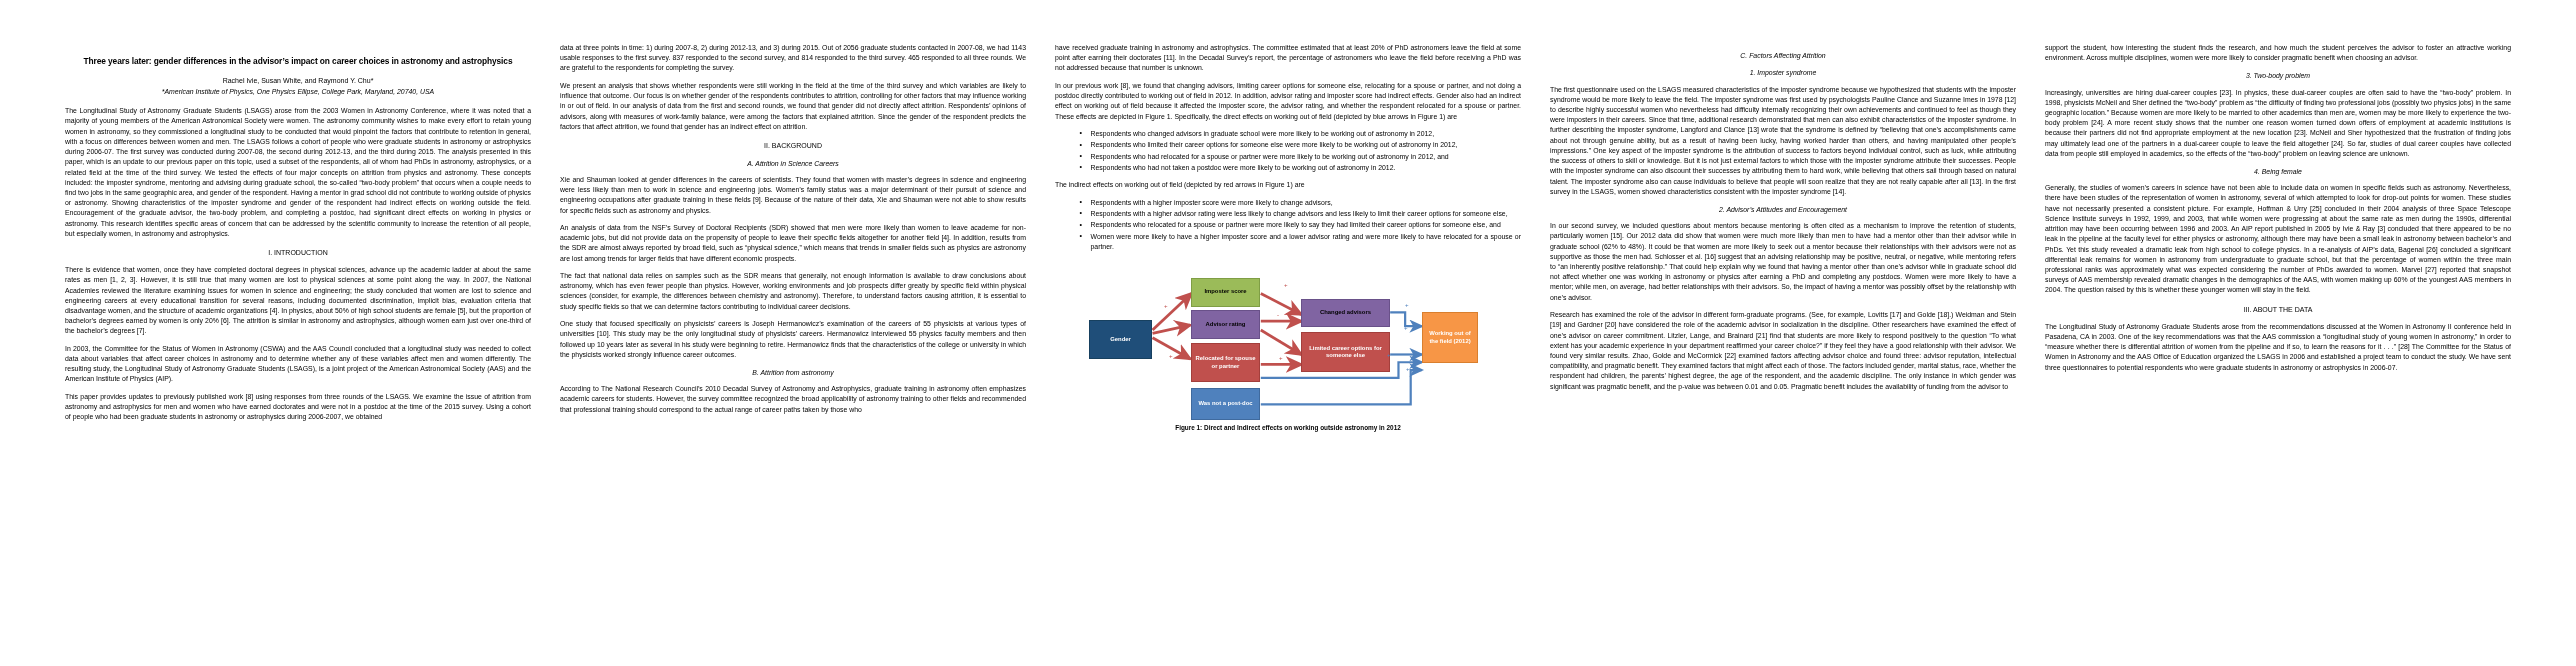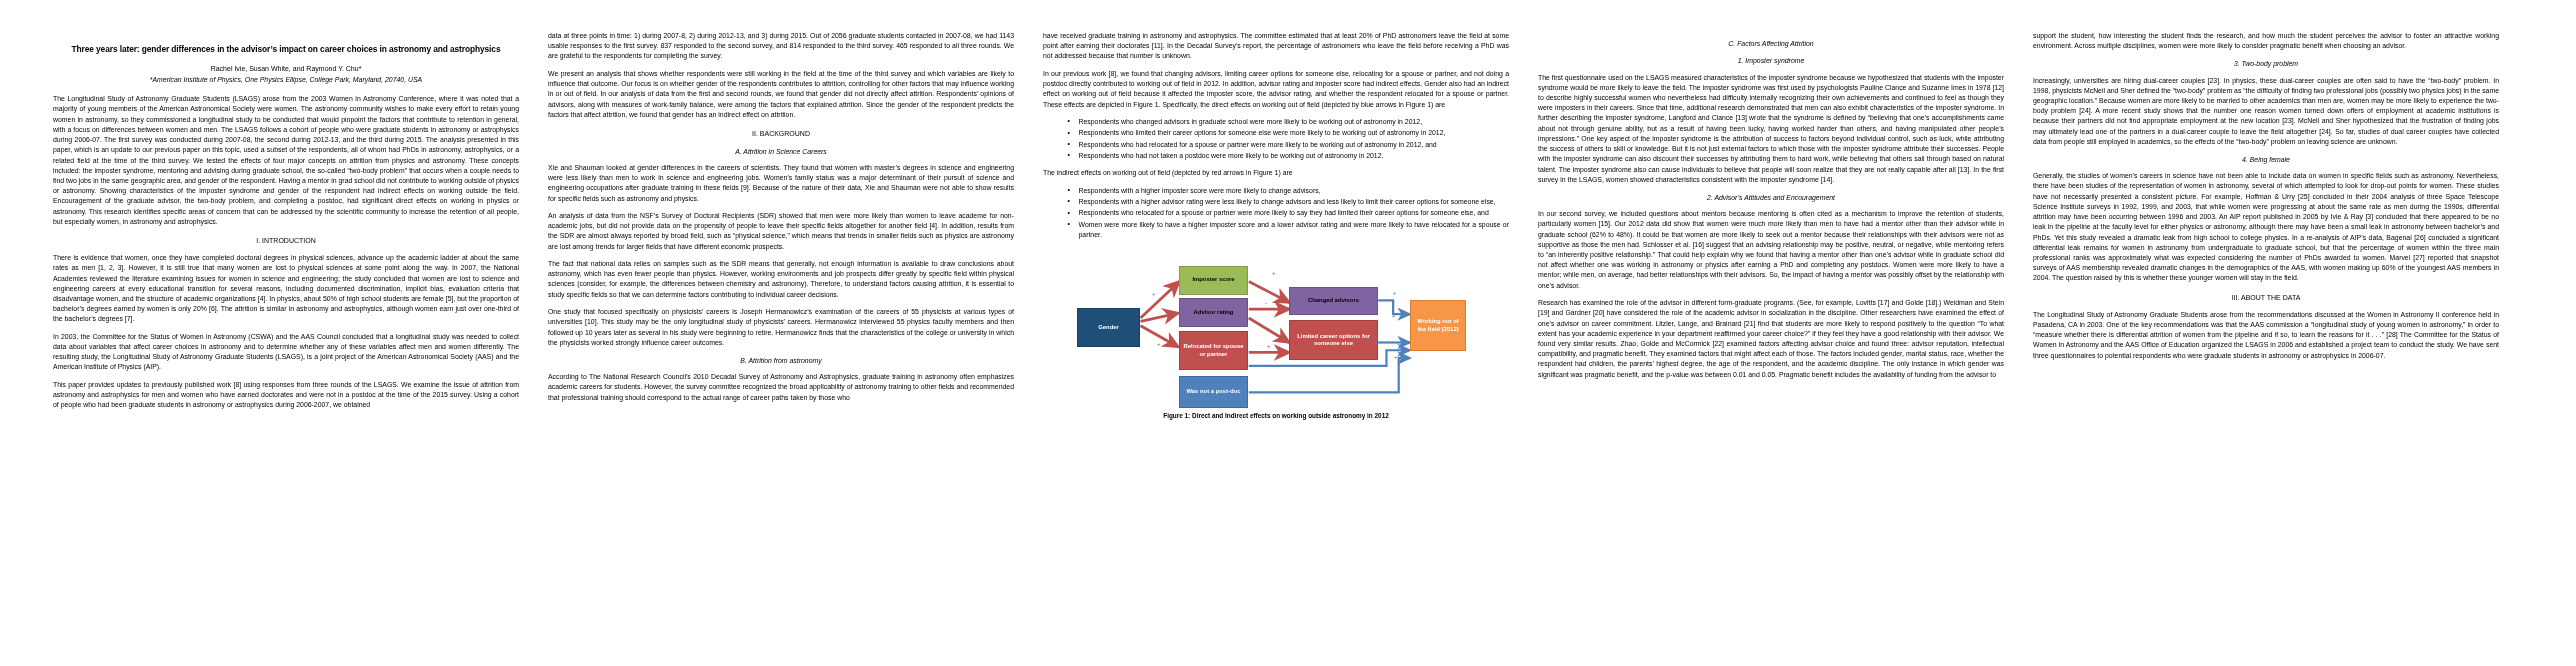--- a/index.html
+++ b/index.html
@@ -11,21 +11,21 @@
     overflow: hidden;
   }
   body {
     font-family: "Liberation Sans", sans-serif;
     color: #000000;
   }
   .page {
     width: 2576px; height: 667px;
     position: relative;
     background: #fff;
-    padding: 0;
+    padding: 12px;
   }
   .columns {
     display: flex;
     flex-direction: row;
     align-items: flex-start;
     width: 2576px;
     height: 667px;
     padding: 31px 53px 11px 53px;
     gap: 29px;
   }

